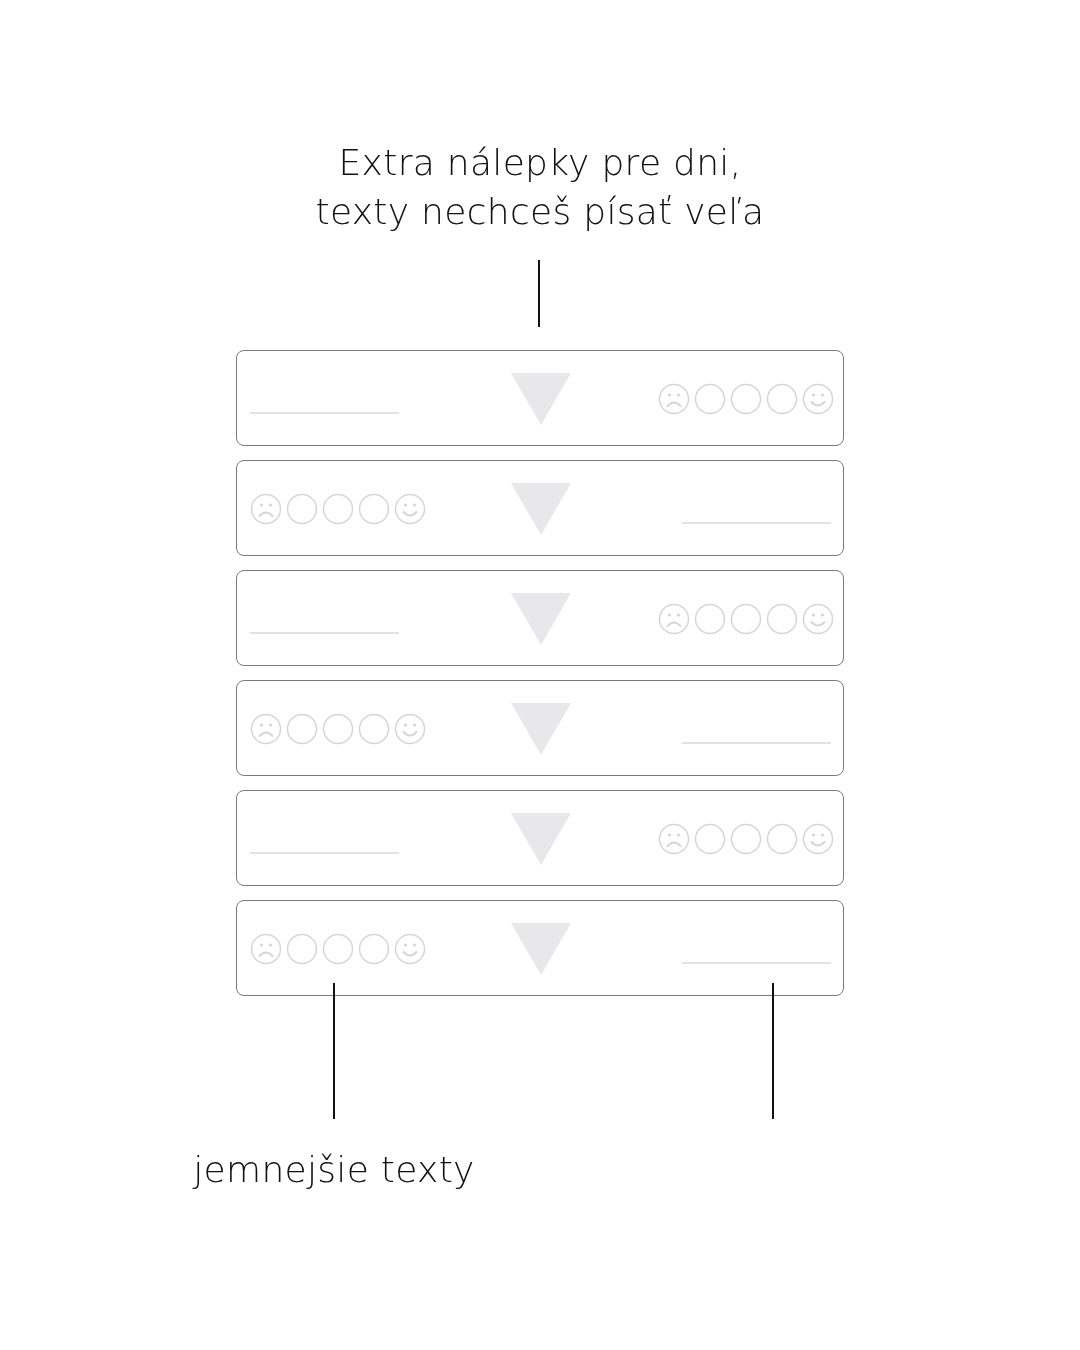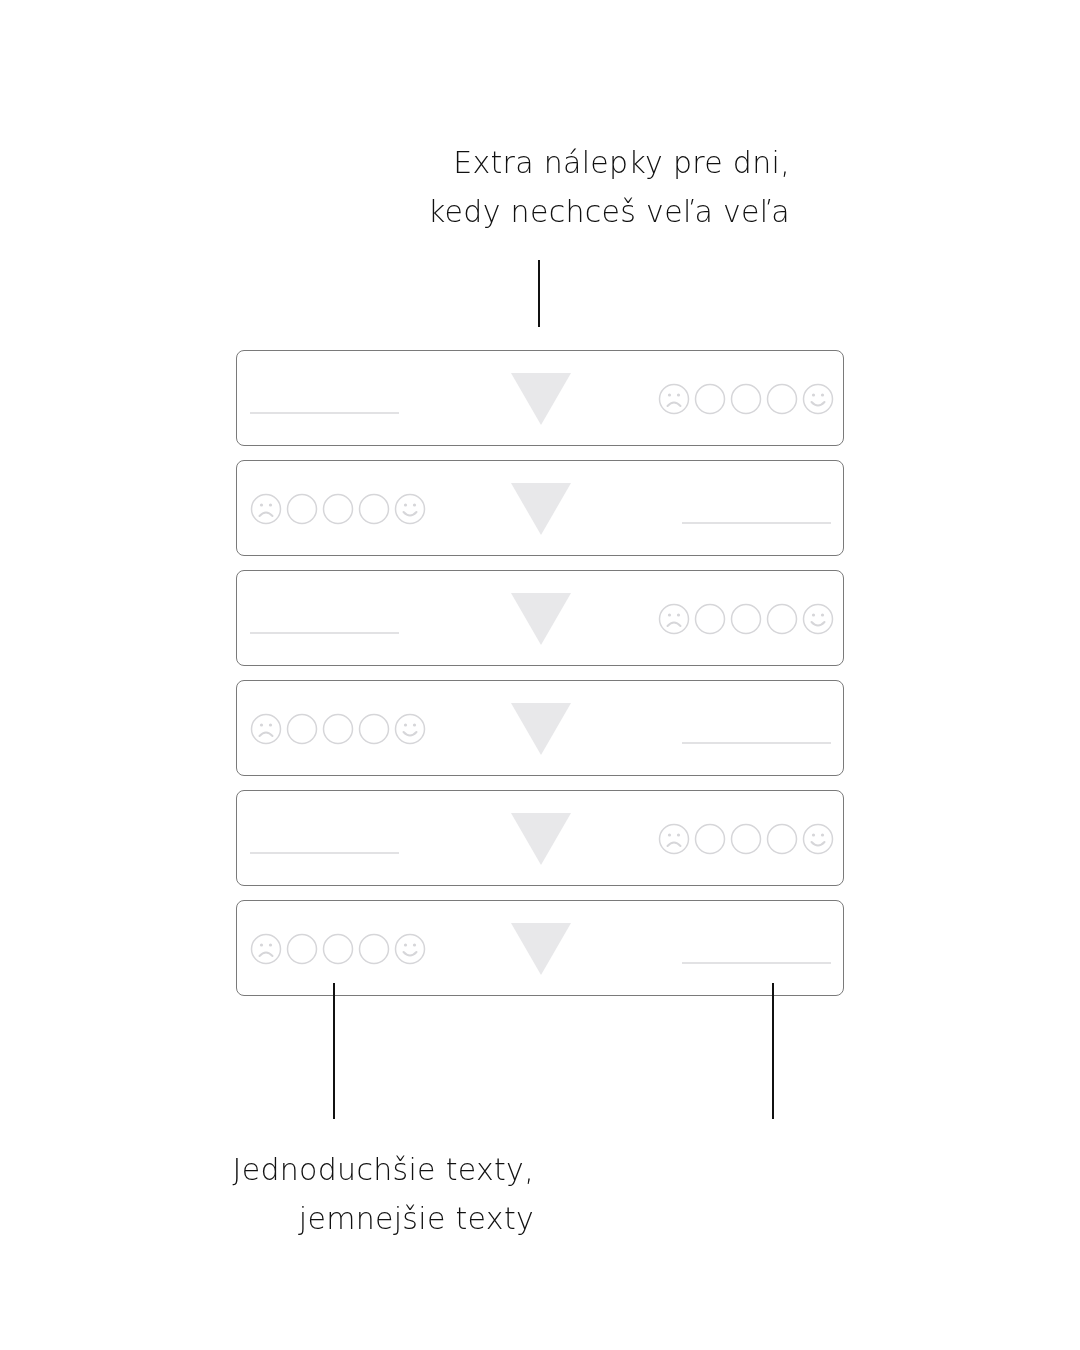--- a/index.html
+++ b/index.html
@@ -3,22 +3,22 @@
 <meta charset="utf-8">
 <style>
   html, body { margin: 0; padding: 0; }
   body {
     width: 1080px; height: 1350px; background: #ffffff;
     position: relative; overflow: hidden;
     font-family: "DejaVu Sans", sans-serif;
     color: #111111;
   }
   .caption {
-    position: absolute; text-align: right;
-    font-size: 30px; line-height: 49px; letter-spacing: 0.3px;
+    position: absolute; text-align: center;
+    font-size: 36px; line-height: 49px; letter-spacing: 0.3px;
     font-family: "DejaVu Sans", sans-serif; font-weight: 300;
   }
   .caption div { white-space: nowrap; }
   .caption-top { left: 290px; width: 500px; top: 138px; }
   .caption-left { left: 134px; width: 400px; top: 1145px; }
   .caption-right { left: 600px; width: 400px; top: 1150px; }
 
   .connector { position: absolute; width: 2px; background: #111111; }
 
   .rows { position: absolute; left: 236px; top: 350px; width: 608px; }
@@ -42,21 +42,21 @@
   }
   .rating.left { left: 13px; }
   .rating.right { left: 421px; }
   .face { width: 32px; height: 32px; display: block; }
 </style>
 </head>
 <body>
 
 <div class="caption caption-top">
   <div>Extra nálepky pre dni,</div>
-  <div>kedy nechceš veľa veľa</div>
+  <div>texty nechceš písať veľa</div>
 </div>
 <div class="connector" style="left:538px; top:260px; height:67px;"></div>
 
 <div class="rows" id="rows">
     <div class="row" style="top: 0px;">
       <div class="write-line left"></div>
       <div class="triangle"></div>
       <div class="rating right">
         <svg class="face" viewBox="0 0 32 32">
           <circle cx="16" cy="16" r="14.5" fill="none" stroke="#d6d6d9" stroke-width="1.5"></circle>
@@ -215,17 +215,16 @@
           <path d="M9.5 19 Q16 26 22.5 19" fill="none" stroke="#d6d6d9" stroke-width="2" stroke-linecap="round"></path>
         </svg>
       </div>
     </div>
   </div>
 
 <div class="connector" style="left:333px; top:983px; height:136px;"></div>
 <div class="connector" style="left:772px; top:983px; height:136px;"></div>
 
 <div class="caption caption-left">
-  <div>Jednoduchšie texty,</div>
   <div>jemnejšie texty</div>
 </div>
 <div class="caption caption-right">
 </div>
 
 </body></html>

